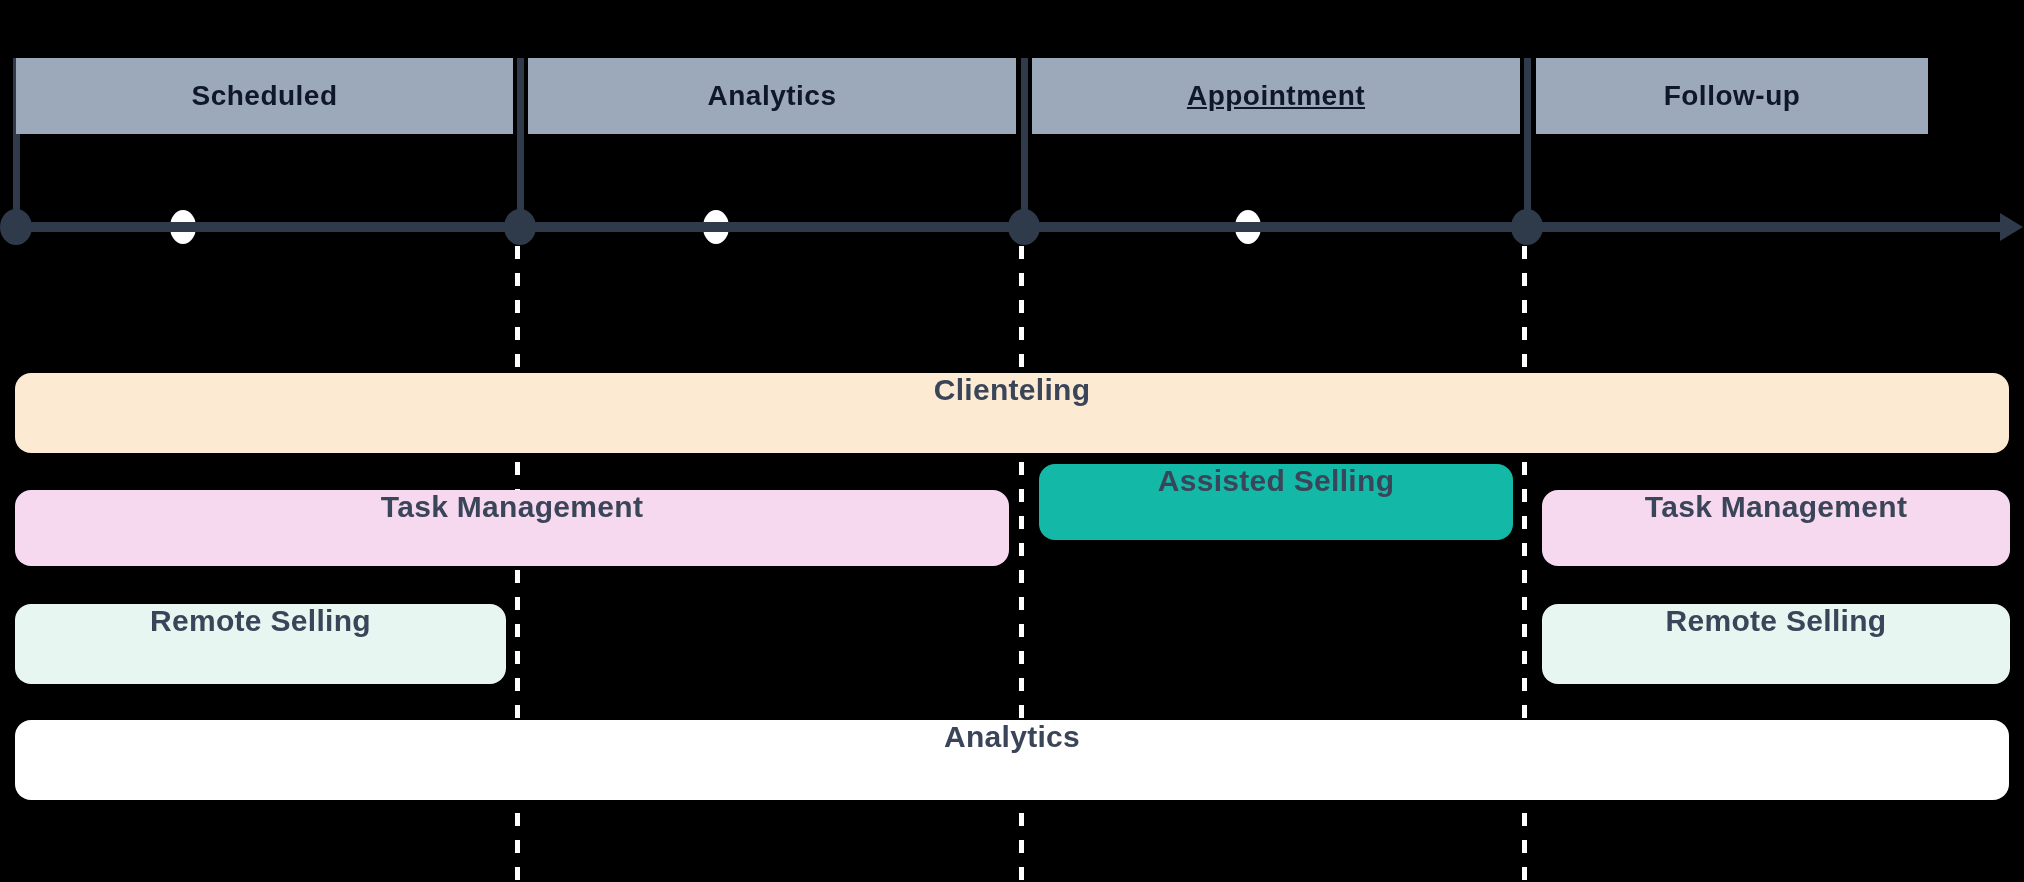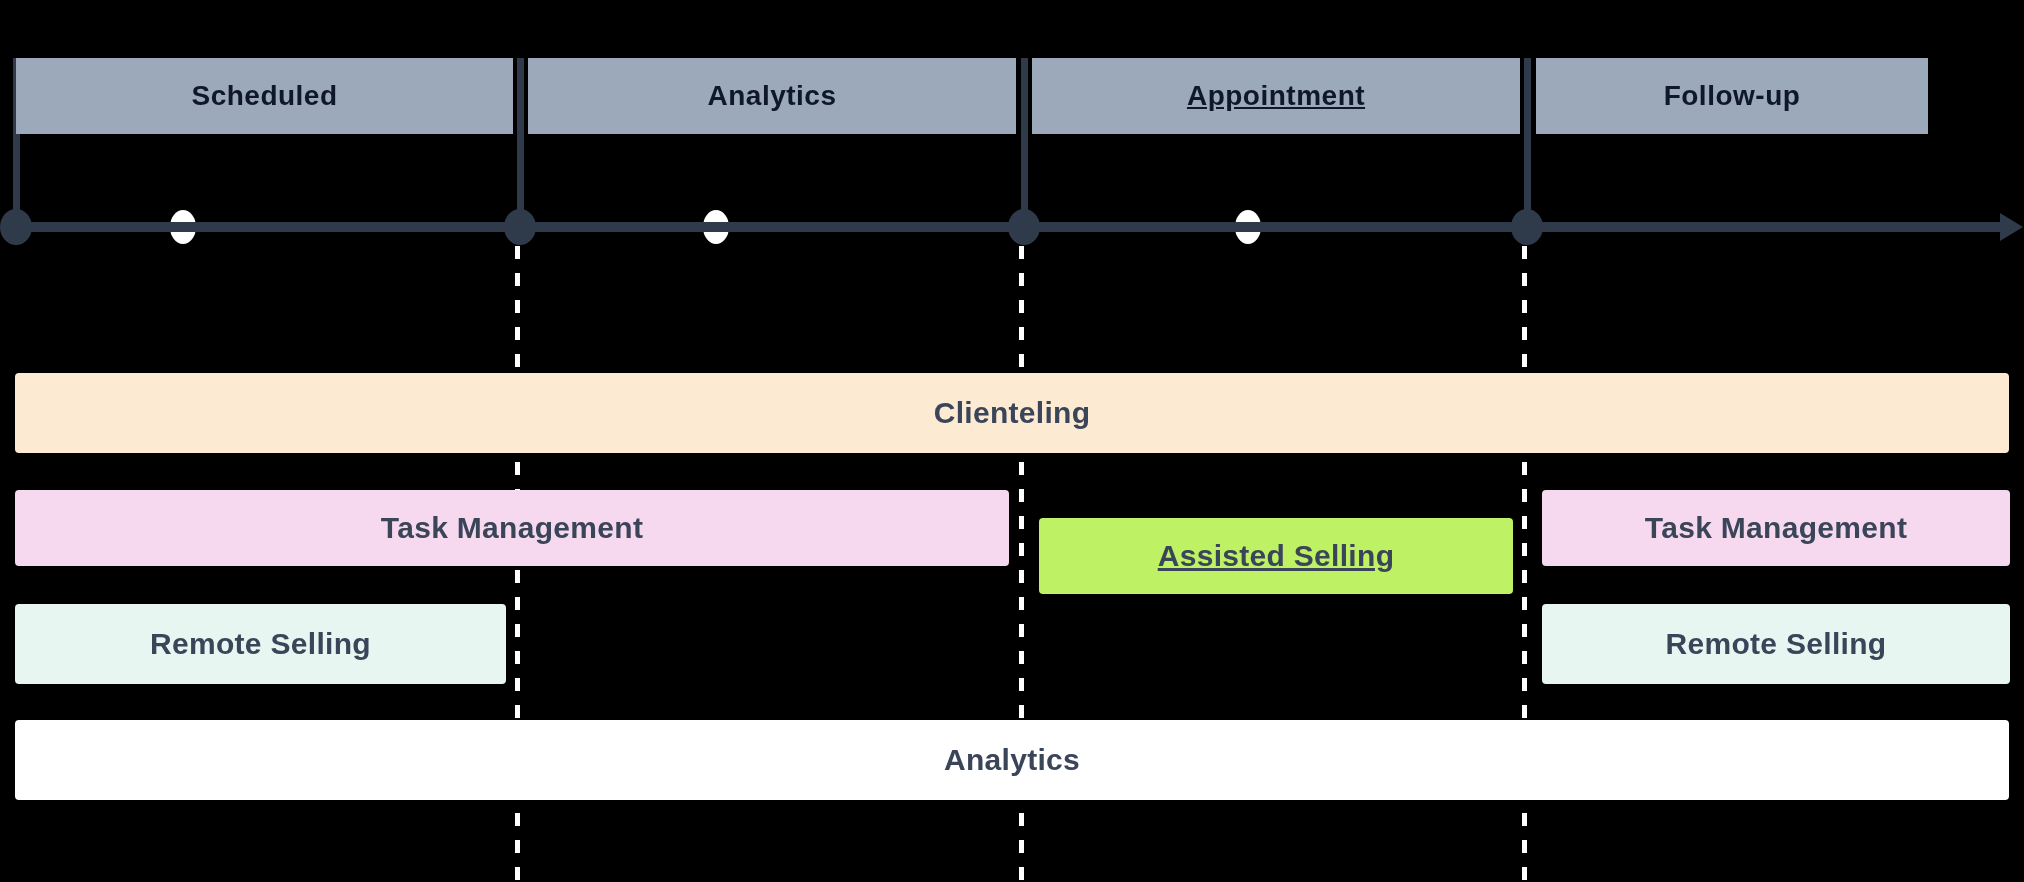--- a/index.html
+++ b/index.html
@@ -41,22 +41,22 @@
     position:absolute;width:26px;height:34px;border-radius:50%;
     background:#FFFFFF;top:210px;z-index:2;
   }
   
   .dashline{
     position:absolute;top:246px;height:636px;width:5px;z-index:1;
     background:repeating-linear-gradient(to bottom,#FFFFFF 0 13px,transparent 13px 27px);
   }
   
   .bar{
-    position:absolute;height:80px;border-radius:4px;
-    display:flex;align-items:center;justify-content:center;
+    position:absolute;height:80px;border-radius:16px;
+    display:flex;align-items:flex-start;justify-content:center;
     color:#3B4559;font-weight:700;font-size:30px;letter-spacing:.3px;
     z-index:6;
   }
   .row2{height:76px;}
 </style>
 </head>
 <body>
 
 <div id="stage">
 
@@ -94,21 +94,21 @@
   <div class="dot-dark" style="left:1008px;"></div>
   <div class="dot-dark" style="left:1511px;"></div>
 
   <div class="bar" style="left: 15px; top: 373px; width: 1994px; background: rgb(252, 235, 210);">
     <span>Clienteling</span>
   </div>
 
   <div class="bar row2" style="left: 15px; top: 490px; width: 994px; background: rgb(247, 217, 239);">
     <span>Task Management</span>
   </div>
-  <div class="bar row2" style="left: 1039px; top: 518px; width: 474px; background: #bef264; text-decoration: underline;">
+  <div class="bar row2" style="left: 1039px; top: 464px; width: 474px; background: #14b8a6;">
     <span>Assisted Selling</span>
   </div>
   <div class="bar row2" style="left: 1542px; top: 490px; width: 468px; background: rgb(247, 217, 239);">
     <span>Task Management</span>
   </div>
 
   <div class="bar" style="left: 15px; top: 604px; width: 491px; background: rgb(232, 246, 241);">
     <span>Remote Selling</span>
   </div>
   <div class="bar" style="left: 1542px; top: 604px; width: 468px; background: rgb(232, 246, 241);">

